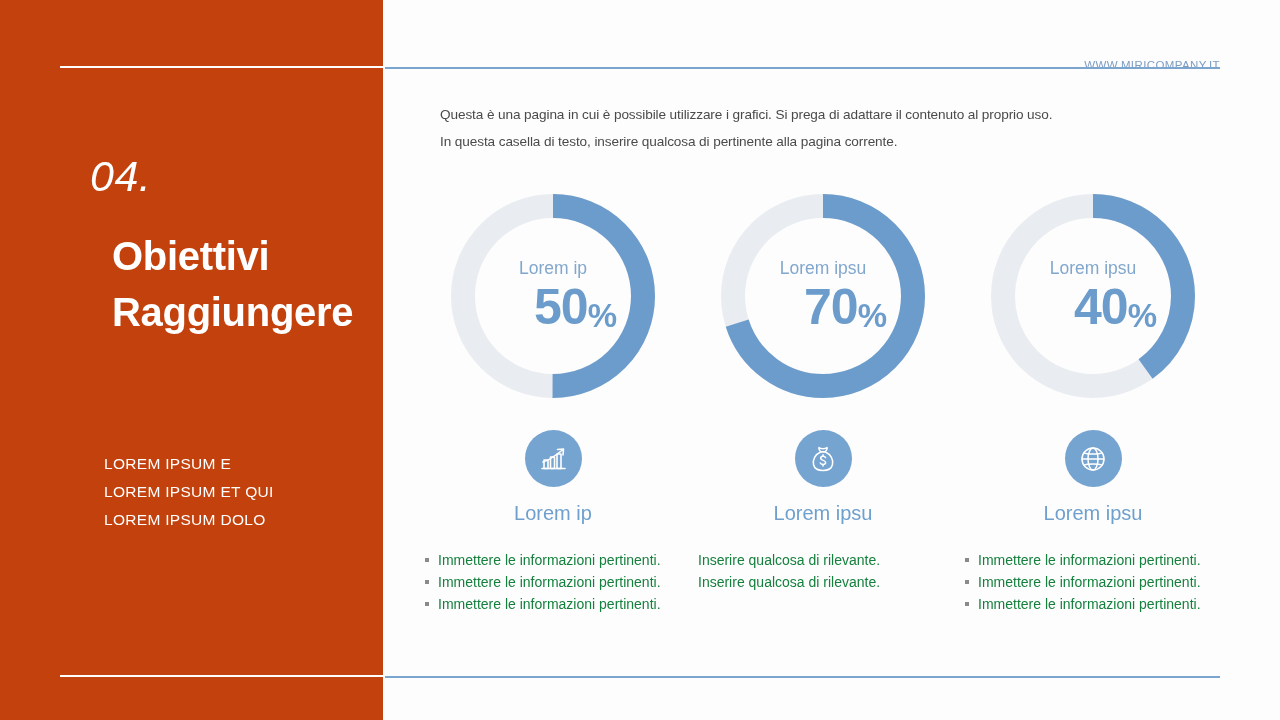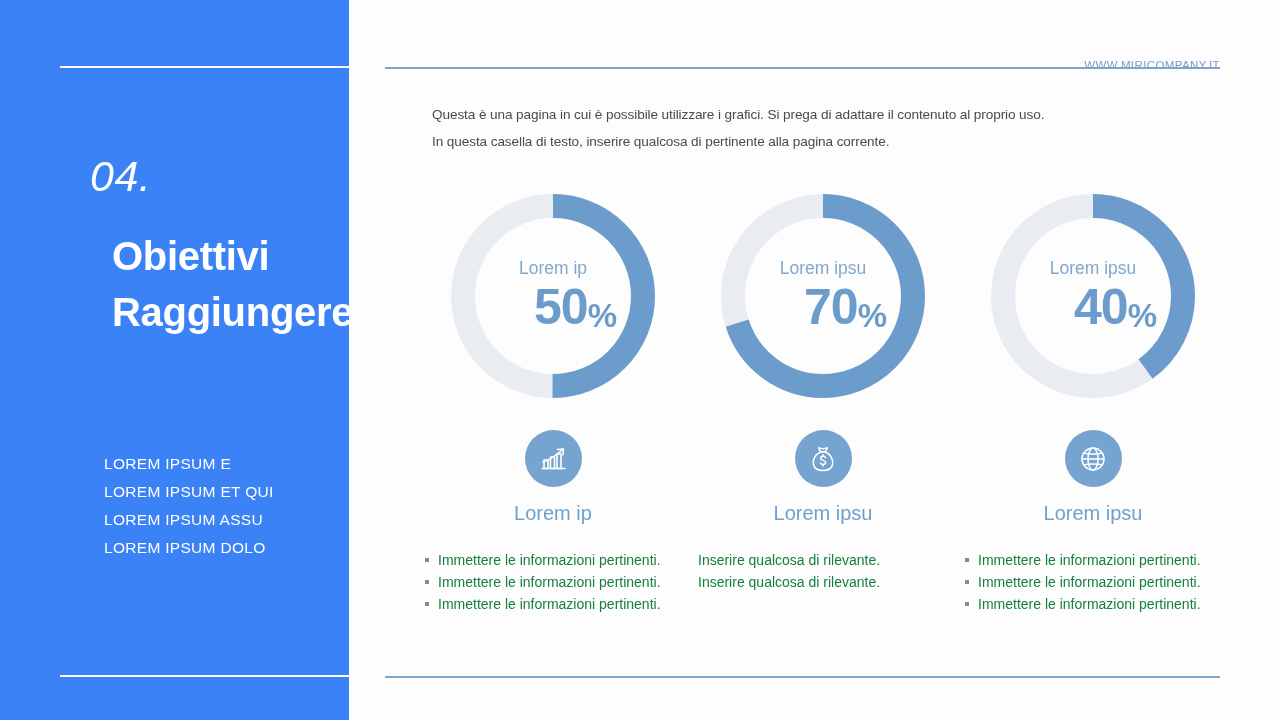--- a/index.html
+++ b/index.html
@@ -17,23 +17,23 @@
     height: 720px;
     background: #fdfdfd;
     overflow: hidden;
   }
 
   
   .left-panel {
     position: absolute;
     left: 0;
     top: 0;
-    width: 349px;
+    width: 383px;
     height: 720px;
-    background: #3b82f6;
+    background: #c2410c;
   }
   .left-rule-top {
     position: absolute;
     left: 60px;
     top: 66px;
     width: 325px;
     height: 2px;
     background: #ffffff;
   }
   .left-rule-bottom {
@@ -118,21 +118,21 @@
     background: #7ba5cf;
   }
 
   .intro {
     position: absolute;
     left: 432px;
     top: 106px;
     width: 640px;
   }
   .intro p {
-    margin: 0 0 9px 0;
+    margin: 0 0 9px 8px;
     font-size: 13.6px;
     color: #4a4a4a;
     line-height: 1.35;
     letter-spacing: -0.1px;
   }
 
   
   .columns {
     position: absolute;
     left: 418px;
@@ -249,21 +249,20 @@
     <div class="left-rule-top"></div>
     <div class="left-rule-bottom"></div>
 
     <div class="section-number">04.</div>
 
     <div class="section-title">Obiettivi Raggiungere</div>
 
     <ul class="left-list">
       <li>LOREM IPSUM E</li>
       <li>LOREM IPSUM ET QUI</li>
-      <li>LOREM IPSUM ASSU</li>
       <li>LOREM IPSUM DOLO</li>
     </ul>
   </div>
 
   <div class="right-area"></div>
 
   <div class="site-url">WWW.MIRICOMPANY.IT</div>
   <div class="right-rule-top"></div>
   <div class="right-rule-bottom"></div>
 

